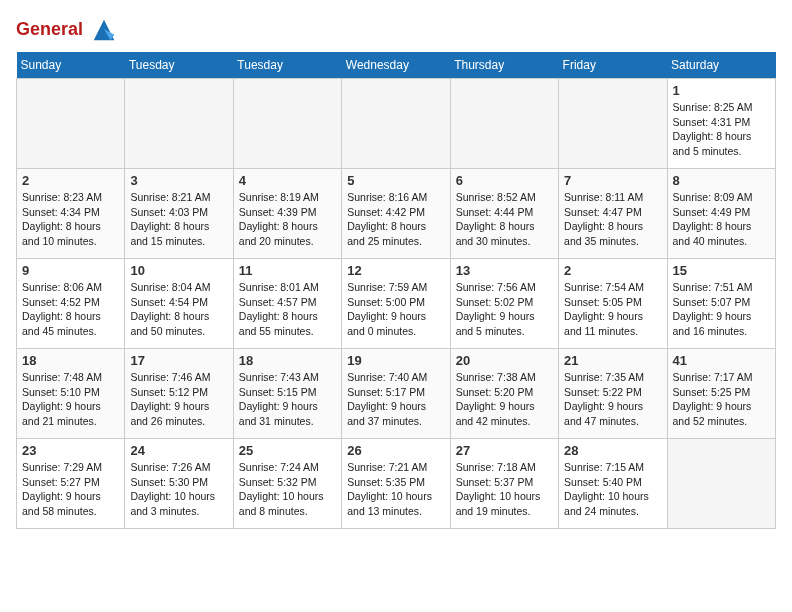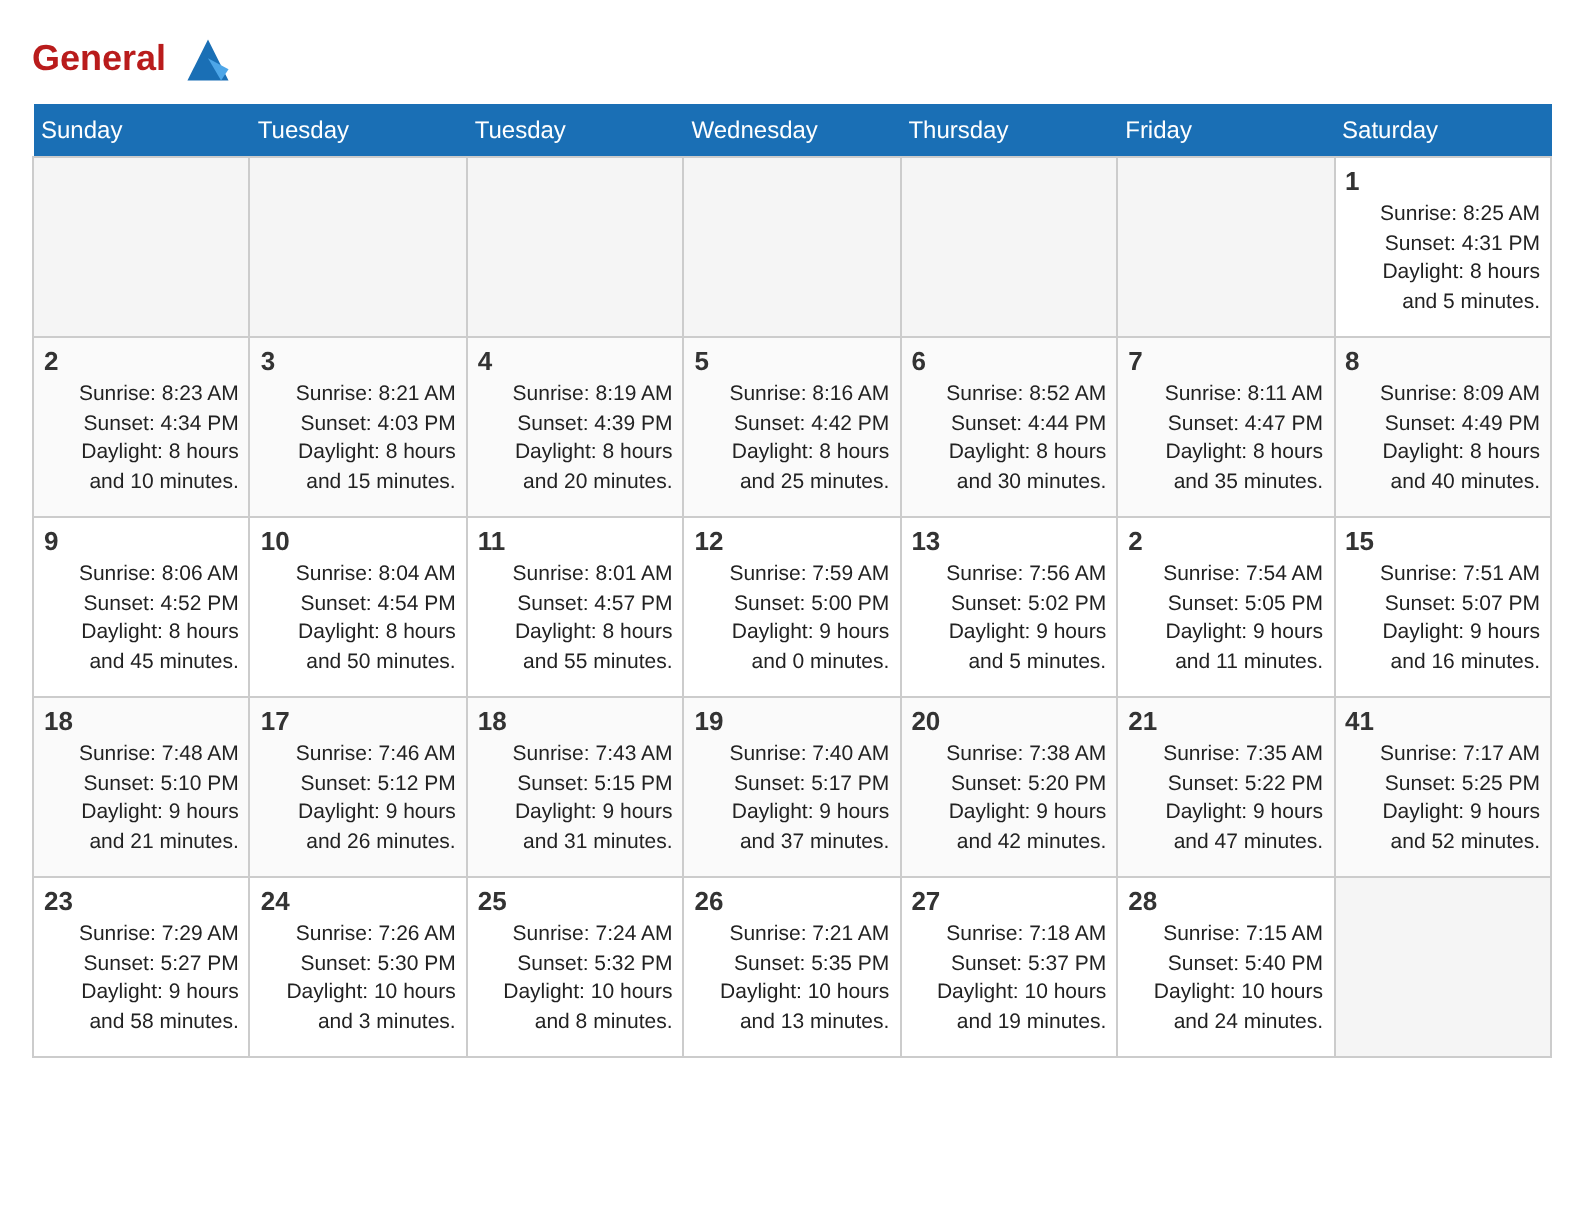--- a/index.html
+++ b/index.html
@@ -73,21 +73,20 @@
     .day-num {
       font-weight: bold;
       font-size: 13px;
       display: block;
       margin-bottom: 2px;
     }
     .day-info {
       font-size: 10.5px;
       line-height: 1.4;
       color: #222;
-      text-align: right;
     }
     tr:nth-child(even) td:not(.empty) {
       background: #fafafa;
     }
   </style>
 </head>
 <body>
 
 <div class="header">
   <div class="logo">

